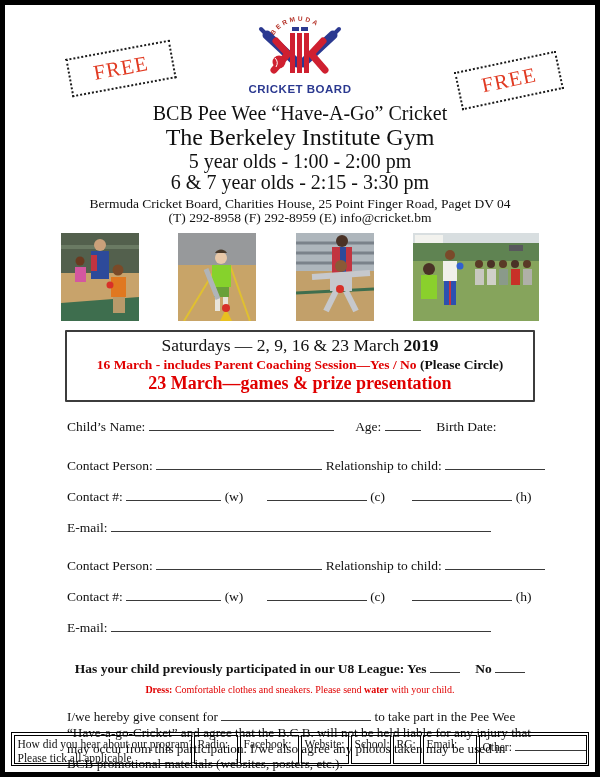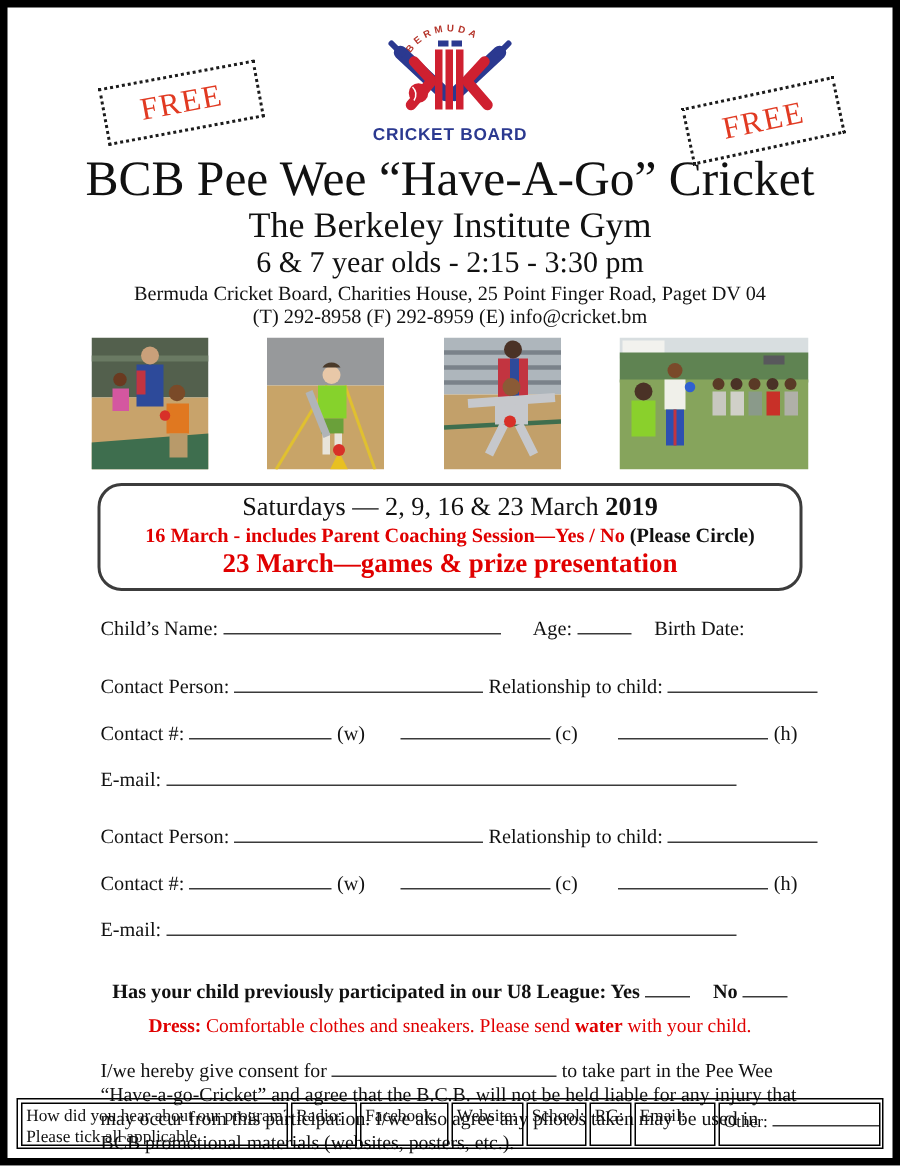--- a/index.html
+++ b/index.html
@@ -13,32 +13,32 @@
   .stamp {
     position:absolute; border:2px dotted #1c1c1c; display:flex;
     align-items:center; justify-content:center;
     color:#e13a22; font-size:21px; letter-spacing:1px; background:#fff;
   }
   .stamp.left  { left:63px;  top:44px; width:102px; height:35px; transform:rotate(-10.5deg); }
   .stamp.right { left:452px; top:56px; width:100px; height:35px; transform:rotate(-12deg); }
   .logo { position:absolute; left:50%; top:4px; transform:translateX(-50%); }
   
   .tblock { text-align:center; line-height:1.08; }
-  .t1 { font-size:33px; }
+  .t1 { font-size:20px; }
   .t2 { font-size:24px; }
   .t3 { font-size:20px; }
   .t4 { font-size:20px; }
   .addr { font-size:13.5px; margin-top:3px; }
   .phone { font-size:13.5px; }
   
   .photos { display:flex; justify-content:space-between; padding:0 56px; margin-top:7px; height:88px; }
   .photos svg { height:88px; display:block; }
   
   .sched {
-    margin:9px 60px 0 60px; border:2px solid #3c3c3c; border-radius:16px;
+    margin:9px 60px 0 60px; border:2px solid #3c3c3c; border-radius:1px;
     text-align:center; padding:3px 4px 6px 4px;
   }
   .sched .l1 { font-size:17.5px; }
   .sched .l1 b { font-weight:bold; }
   .sched .l2 { font-size:13.5px; font-weight:bold; color:#e00000; margin-top:1px; }
   .sched .l2 .blk { color:#111; }
   .sched .l3 { font-size:18px; font-weight:bold; color:#e00000; }
   
   .form { margin:0 62px; font-size:13.5px; }
   .row { white-space:nowrap; }
@@ -46,21 +46,21 @@
   .gap18 { margin-left:18px; } .gap12 { margin-left:12px; }
   .gap20 { margin-left:20px; } .gap24 { margin-left:24px; }
   .r-child { margin-top:15px; }
   .birthstack { display:inline-block; vertical-align:top; text-align:center; }
   .birthstack .hint { font-size:12px; line-height:12px; }
   .r-cp  { margin-top:21px; }
   .r-cn  { margin-top:13px; }
   .r-em  { margin-top:13px; }
   .blockgap { margin-top:20px; }
   .u8 { margin-top:23px; text-align:center; font-weight:bold; font-size:13.5px; }
-  .dress { margin-top:7px; text-align:center; color:#e00000; font-size:13px; }
+  .dress { margin-top:7px; text-align:center; color:#e00000; font-size:10px; }
   .dress b { font-weight:bold; }
   .consent { margin-top:12px; font-size:13.2px; line-height:1.2; text-align:left; }
   
   .ftr {
     position:absolute; left:6px; right:6px; bottom:6px; height:34px;
     border:1.5px solid #000; box-sizing:border-box; display:flex; gap:2px;
     padding:1.5px; font-size:11.5px;
   }
   .fcell {
     border:1px solid #000; box-sizing:border-box; padding:1px 3px;
@@ -123,20 +123,21 @@
           <path d="M 38 49 Q 42 53 39 58" stroke="#fff" stroke-width="1" fill="none"></path>
         </g>
         <text x="63" y="84" text-anchor="middle" font-family="Liberation Sans, sans-serif" font-size="11.5" font-weight="bold" letter-spacing="0.5" fill="#2b3990">CRICKET BOARD</text>
       </svg>
     </div>
   </div>
 
   <div class="tblock">
     <div class="t1">BCB Pee Wee “Have-A-Go” Cricket</div>
     <div class="t2">The Berkeley Institute Gym</div>
+    <div class="t3">5 year olds - 1:00 - 2:00 pm</div>
     <div class="t4">6 &amp; 7 year olds - 2:15 - 3:30 pm</div>
     <div class="addr">Bermuda Cricket Board, Charities House, 25 Point Finger Road, Paget DV 04</div>
     <div class="phone">(T) 292-8958  (F) 292-8959  (E) info@cricket.bm</div>
   </div>
 
   <div class="photos">
     <svg width="78" viewBox="0 0 78 88" preserveAspectRatio="none">
       <rect width="78" height="40" fill="#53604d"></rect>
       <rect y="12" width="78" height="4" fill="#6a7a63"></rect>
       <rect y="40" width="78" height="48" fill="#c8a36b"></rect>

